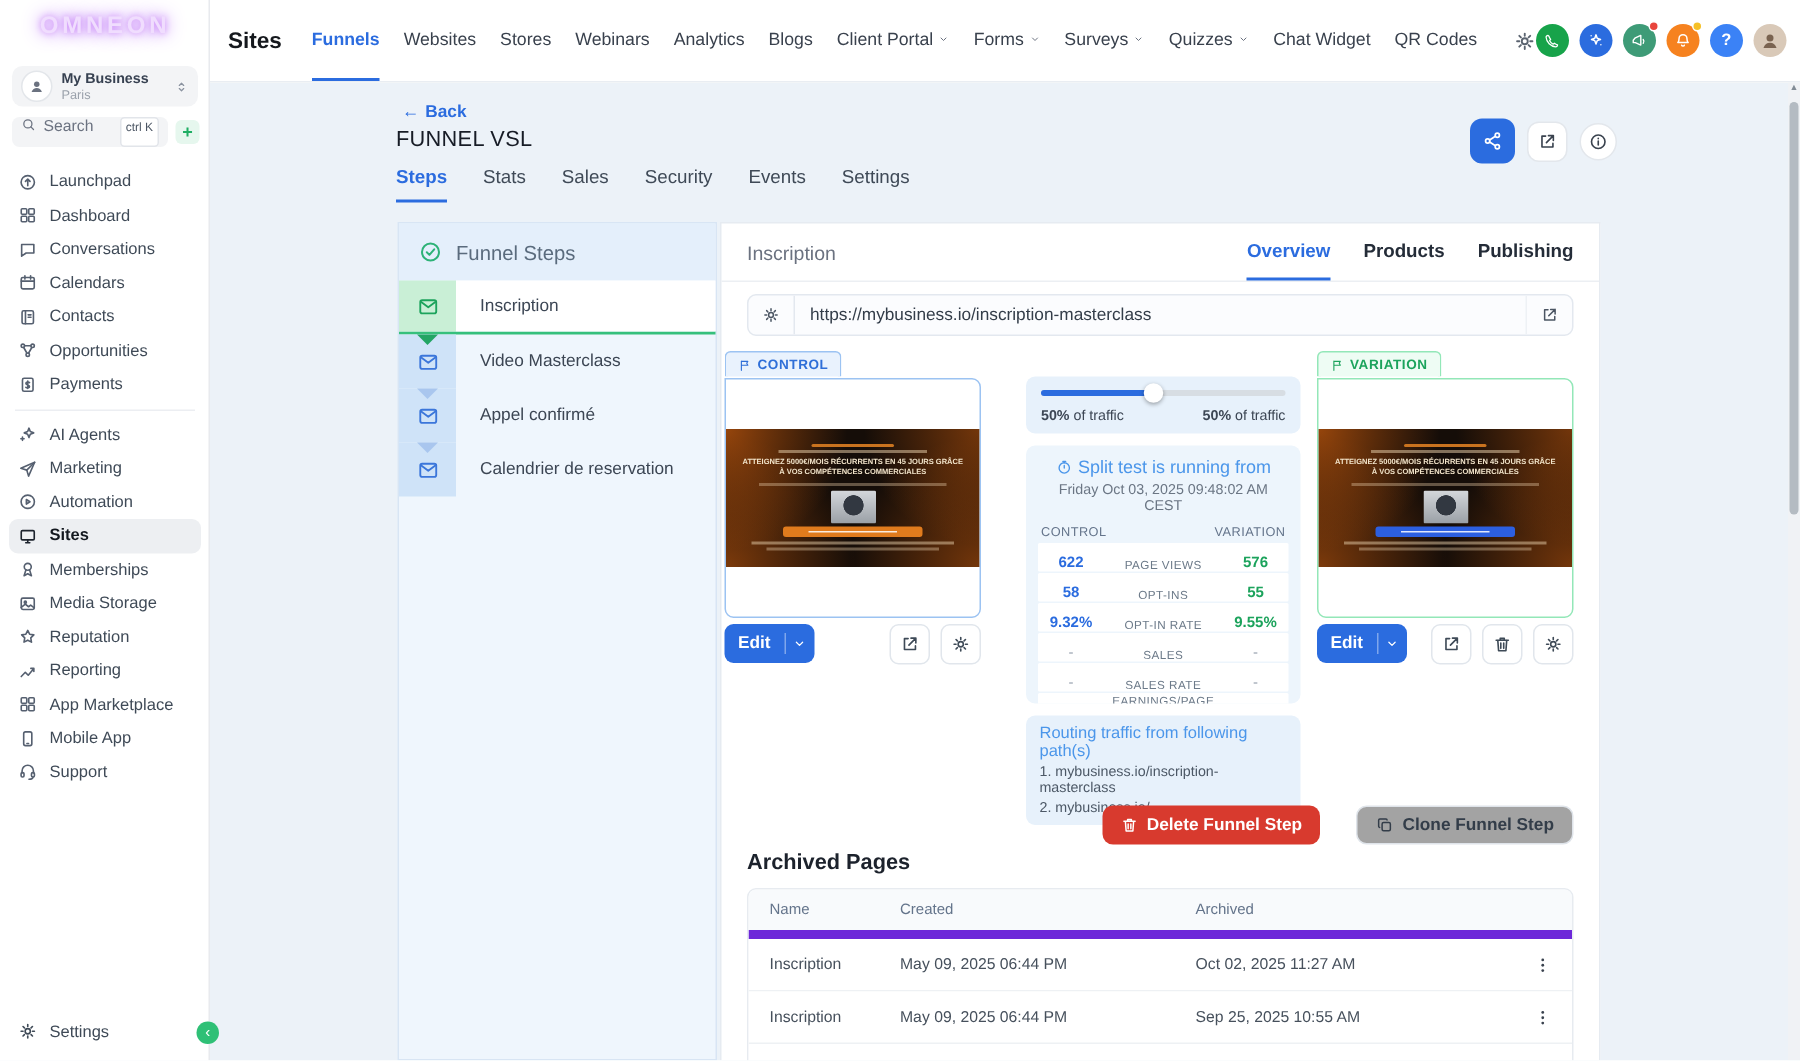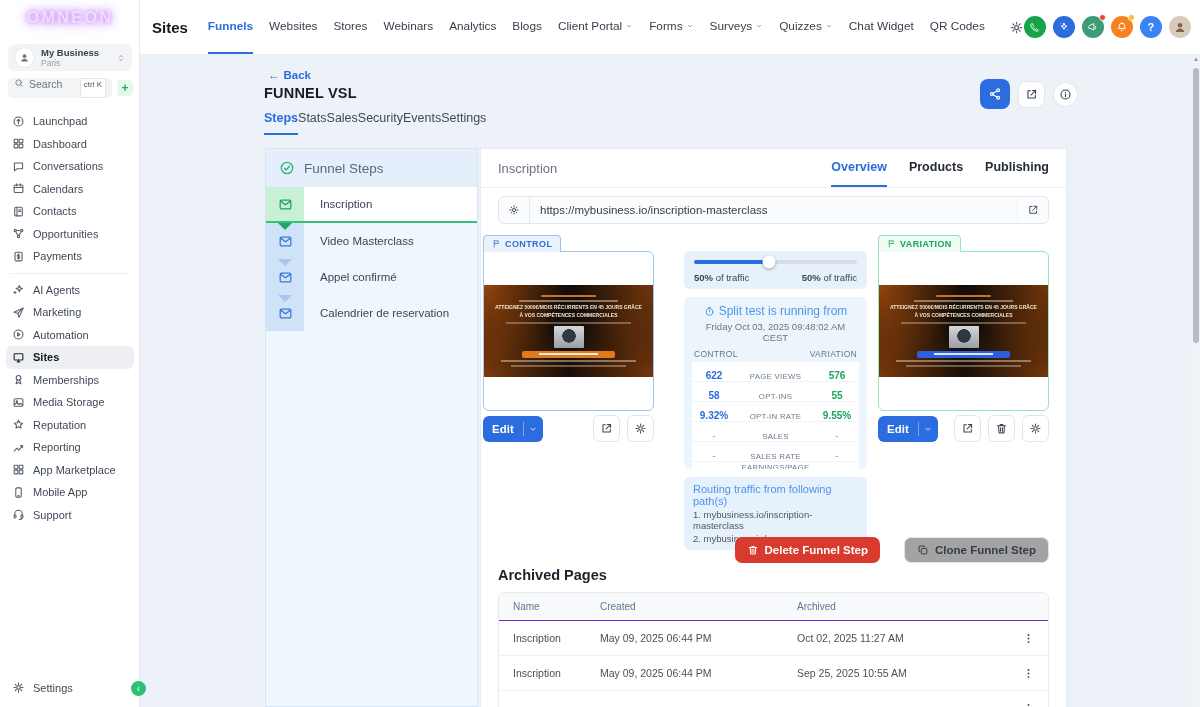--- a/index.html
+++ b/index.html
@@ -37,26 +37,26 @@
   .tb-tab .car{color:#6b7280}
   .tb-sep{width:1px;height:18px;background:#e3e6ea;margin:0 12px;align-self:center}
   .tb-gearbtn{color:#5b6470;align-self:center;cursor:pointer}
   .tb-icons{margin-left:auto;display:flex;gap:7px;align-items:center}
   .cicon{width:22px;height:22px;border-radius:50%;color:#fff;position:relative;cursor:pointer;flex:0 0 auto}
   .dot{position:absolute;width:7px;height:7px;border-radius:50%;border:1px solid #fff;top:-2px;right:-2px;box-sizing:border-box}
 
   
   #main{position:absolute;left:140px;top:55px;width:1060px;height:652px;background:#ecf2f8;overflow:hidden}
   .back{position:absolute;left:128px;top:14px;color:#2b6cdf;font-size:11.5px;font-weight:600;display:flex;gap:4px;align-items:center;cursor:pointer}
-  .ftitle{position:absolute;left:124px;top:30px;font-size:14.5px;font-weight:700;color:#171c26;letter-spacing:.2px}
+  .ftitle{position:absolute;left:124px;top:30px;font-size:14.5px;font-weight:400;color:#171c26;letter-spacing:.2px}
   .hdr-actions{position:absolute;left:840px;top:24px;display:flex;gap:8px;align-items:center}
   .btn-share{width:30px;height:30px;border-radius:8px;background:#2b6cdf;color:#fff;cursor:pointer}
   .btn-ext{width:27px;height:27px;border-radius:8px;background:#fff;border:1px solid #e3e7ec;color:#39424e;box-sizing:border-box;cursor:pointer}
   .btn-info{width:25px;height:25px;border-radius:50%;background:#fff;border:1px solid #e3e7ec;color:#39424e;box-sizing:border-box;cursor:pointer}
-  .ftabs{position:absolute;left:124px;top:56px;display:flex;font-size:12.5px}
+  .ftabs{position:absolute;left:124px;top:56px;display:flex;gap:24px;font-size:12.5px}
   .ftab{color:#3f4a57;padding-bottom:8px;border-bottom:2px solid transparent;cursor:pointer}
   .ftab.active{color:#2b6cdf;font-weight:600;border-bottom-color:#2b6cdf}
 
   
   .steps-panel{position:absolute;left:125px;top:93px;width:213px;height:559px;background:#eff6fd;border:1px solid #d8e5f4;box-sizing:border-box}
   .sp-head{height:38px;background:#e4effb;display:flex;align-items:center;gap:9px;padding:0 13px;color:#5a6b7d;font-size:13.5px}
   .sp-head .chk{color:#2eb277}
   .step{height:36px;display:flex;cursor:pointer;box-sizing:border-box}
   .step .ic-cell{width:38px;display:flex;align-items:center;justify-content:center}
   .step .lbl{flex:1;padding-left:16px;font-size:11.5px;color:#3c4654;display:flex;align-items:center}
@@ -125,21 +125,21 @@
   .rt-title{color:#4b96ea;font-size:11px}
   .rt-item{font-size:9.5px;color:#4c5866;margin-top:2px}
 
   .danger-row{position:absolute;top:388px;right:17px;display:flex;gap:24px}
   .del-btn{height:26px;background:#d83a2e;color:#fff;border-radius:7px;font-size:11.5px;font-weight:600;display:flex;align-items:center;gap:6px;padding:0 12px;cursor:pointer}
   .clone-btn{height:26px;background:#a3a3a3;border:1px solid #dfe4ea;color:#333d49;border-radius:7px;font-size:11.5px;font-weight:600;display:flex;align-items:center;gap:6px;padding:0 12px;box-sizing:border-box;cursor:pointer}
 
   .archived{position:absolute;top:418px;left:17px;right:17px}
   .arch-title{font-size:14.5px;font-weight:600;color:#1c222c}
   .arch-table{margin-top:9px;border:1px solid #e7ebf0;border-radius:6px;overflow:hidden;background:#fff}
-  .ath{display:flex;background:#f8fafc;height:27px;align-items:center;font-size:10px;color:#64748b;border-bottom:1px solid #6d28d9}
+  .ath{display:flex;background:#f8fafc;height:27px;align-items:center;font-size:10px;color:#64748b;border-bottom:6px solid #6d28d9}
   .atr{display:flex;height:34px;align-items:center;font-size:10.5px;color:#46505c;border-bottom:1px solid #eef1f4;background:#fff}
   .c-name{width:101px;padding-left:14px;box-sizing:border-box}
   .c-created{width:197px}
   .c-arch{flex:1}
   .c-kebab{width:40px;display:flex;justify-content:center;color:#39424e;cursor:pointer}
 
   .sb{position:absolute;right:0;top:0;width:8px;height:652px;background:#f0f2f5}
   .sb-arrow{position:absolute;top:1px;left:0;width:8px;text-align:center;font-size:6px;color:#818b95}
   .sb-thumb{position:absolute;top:13px;left:1px;width:6px;height:275px;background:#b4bbc2;border-radius:3px;cursor:pointer}
 </style>

